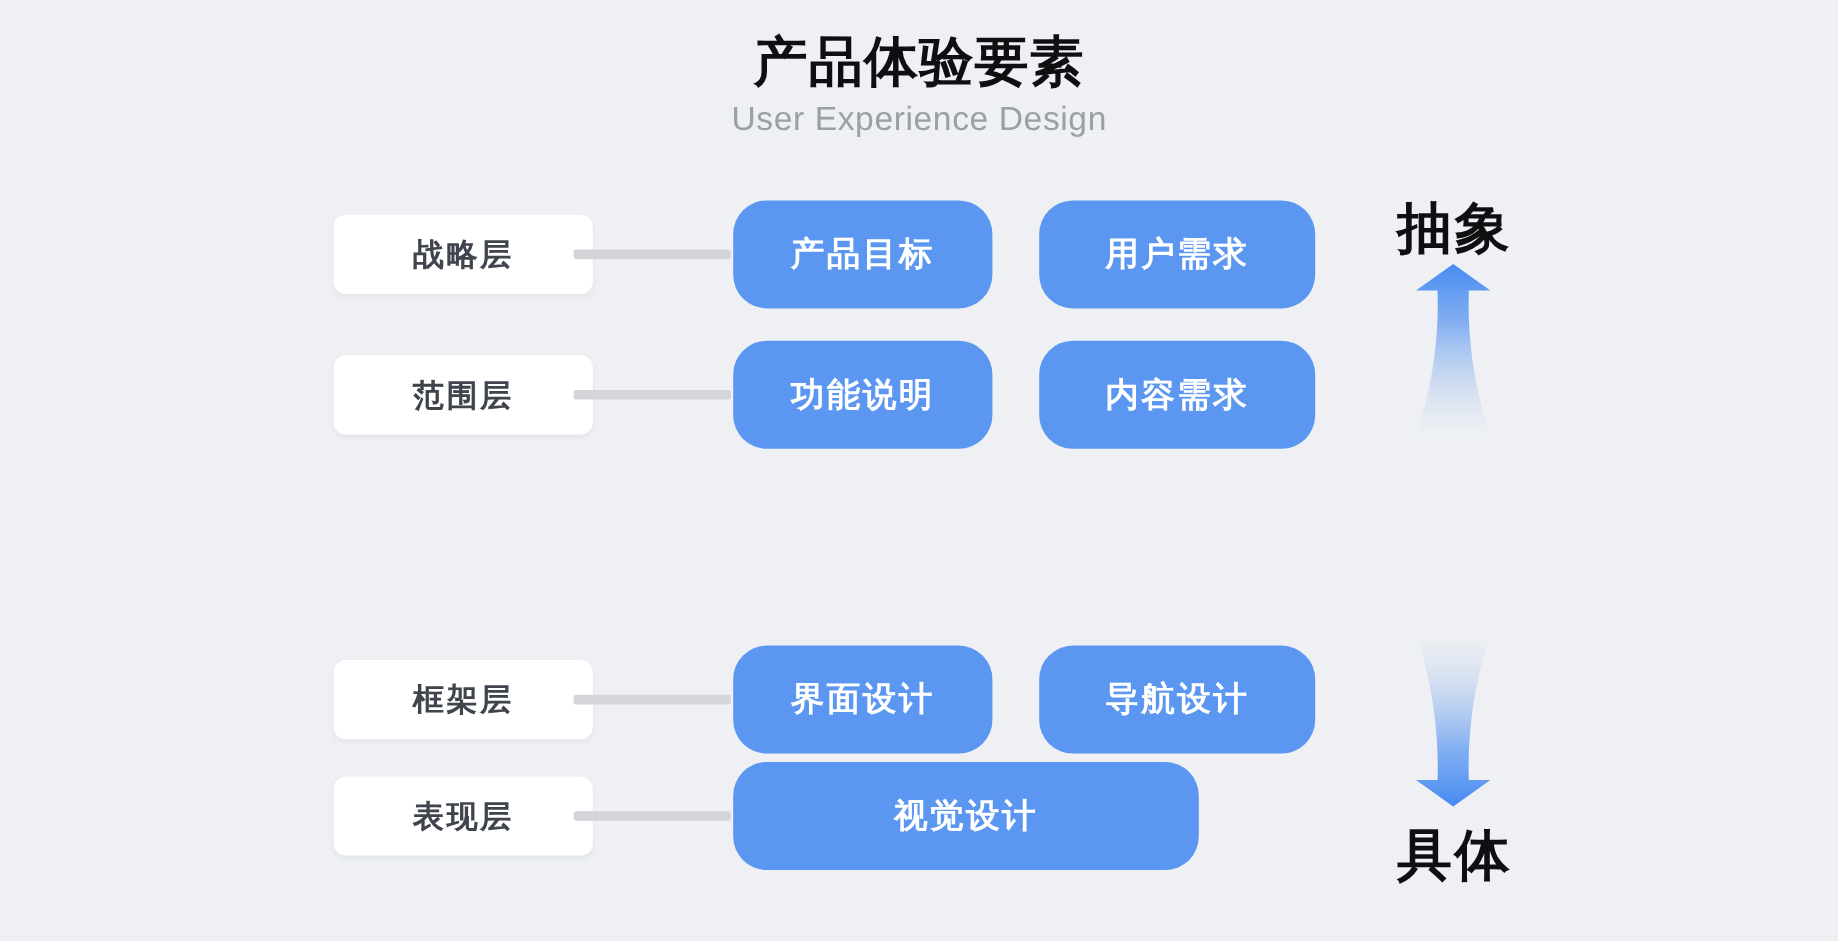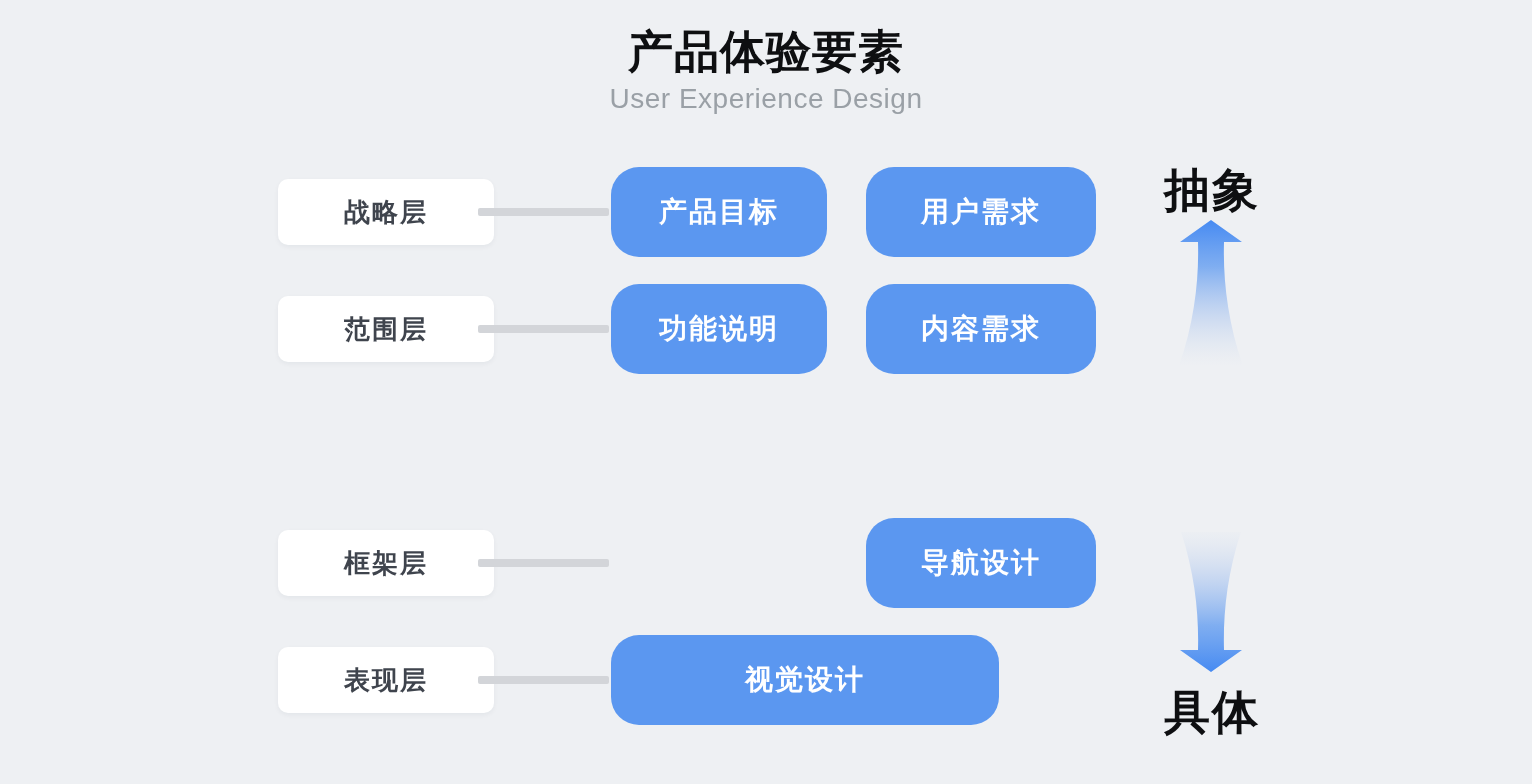--- a/index.html
+++ b/index.html
@@ -136,25 +136,28 @@
     <div class="connector"></div>
     <div class="blue-box pos-1">
       <span>功能说明</span>
     </div>
     <div class="blue-box pos-2">
       <span>内容需求</span>
     </div>
   </div>
 
 
-  <div class="row" style="top:518px">
+  <div class="row" style="top:538px">
     <div class="label-box">
       <span>框架层</span>
     </div>
     <div class="connector"></div>
+    <div class="blue-box pos-1">
+      <span>界面设计</span>
+    </div>
     <div class="blue-box pos-2">
       <span>导航设计</span>
     </div>
   </div>
 
   <div class="row" style="top:635px">
     <div class="label-box">
       <span>表现层</span>
     </div>
     <div class="connector"></div>

